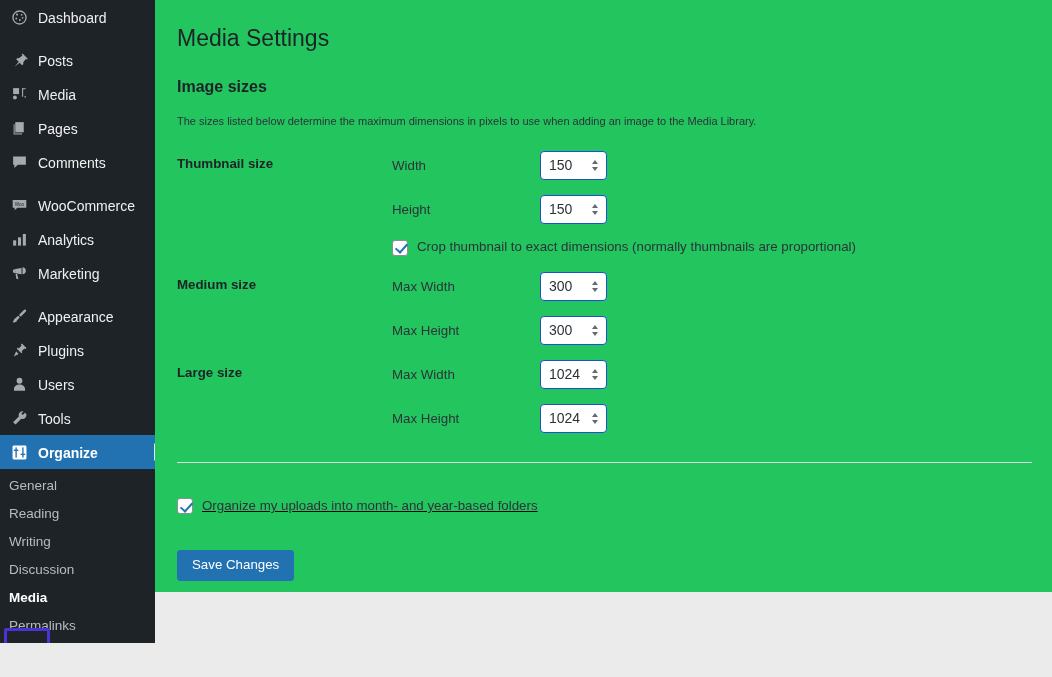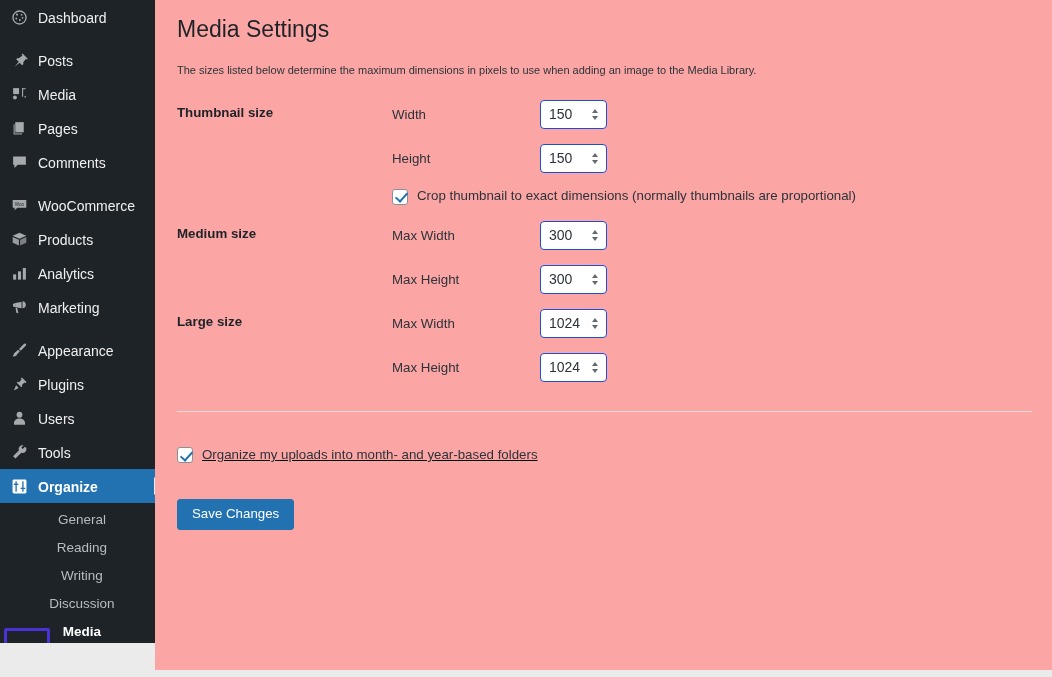--- a/index.html
+++ b/index.html
@@ -67,21 +67,21 @@
     content: "";
     position: absolute;
     right: -8px;
     top: 50%;
     transform: translateY(-50%);
     border-style: solid;
     border-width: 9px 0 9px 9px;
     border-color: transparent transparent transparent #ebebeb;
   }
 
-  .submenu { padding: 3px 0 0 0; text-align: center; }
+  .submenu { padding: 3px 0 0 0; }
   .submenu-item {
     display: block;
     height: 28px;
     line-height: 28px;
     padding-left: 9px;
     color: #b9bcbf;
     font-size: 13.5px;
     cursor: pointer;
     white-space: nowrap;
   }
@@ -97,23 +97,23 @@
     width: 46px;
     height: 27px;
     border: 3px solid #4b32d4;
     border-radius: 2px;
     pointer-events: none;
   }
 
   
   #main {
     flex: 1 1 auto;
-    height: 670px;
-    background: #fca5a5;
-    padding: 4px 20px 0 22px;
+    height: 592px;
+    background: #22c55e;
+    padding: 13px 20px 0 22px;
     overflow: hidden;
     position: relative;
   }
 
   h1.page-title {
     font-size: 23px;
     font-weight: 400;
     color: #1d2327;
     padding: 11px 0 0 0;
     line-height: 1.3;
@@ -335,30 +335,20 @@
     <div class="menu-item">
       <span class="mi-icon">
         <svg width="17" height="17" viewBox="0 0 20 20">
           <path d="M2 3.5h16v9H7.5l-3.2 3.2V12.5H2z" fill="currentColor"></path>
           <text x="10" y="10" font-size="5.4" text-anchor="middle" fill="#1d2327" font-family="Liberation Sans, sans-serif">Woo</text>
         </svg>
       </span>
       <span class="mi-label">WooCommerce</span>
     </div>
 
-    <div class="menu-item">
-      <span class="mi-icon">
-        <svg width="17" height="17" viewBox="0 0 20 20" fill="currentColor">
-          <path d="M10 2l8 3.5-8 3.5-8-3.5z"></path>
-          <path d="M2 7.2l7.3 3.2v6.6L2 13.8z" opacity="0.9"></path>
-          <path d="M18 7.2l-7.3 3.2v6.6L18 13.8z" opacity="0.7"></path>
-        </svg>
-      </span>
-      <span class="mi-label">Products</span>
-    </div>
 
     <div class="menu-item">
       <span class="mi-icon">
         <svg width="17" height="17" viewBox="0 0 20 20" fill="currentColor">
           <rect x="2.5" y="11" width="3.6" height="6.2"></rect>
           <rect x="8.2" y="7.5" width="3.6" height="9.7"></rect>
           <rect x="13.9" y="3.5" width="3.6" height="13.7"></rect>
         </svg>
       </span>
       <span class="mi-label">Analytics</span>
@@ -439,20 +429,21 @@
       <a class="submenu-item">Permalinks</a>
     </div>
 
     <div class="focus-ring"></div>
   </nav>
 
   <main id="main">
 
     <h1 class="page-title">Media Settings</h1>
 
+    <h2 class="section-title">Image sizes</h2>
 
     <p class="section-desc">The sizes listed below determine the maximum dimensions in pixels to use when adding an image to the Media Library.</p>
 
     <table class="form-table">
       <tbody>
 
         <tr>
           <th>Thumbnail size</th>
           <td>
             <div class="field-row">

